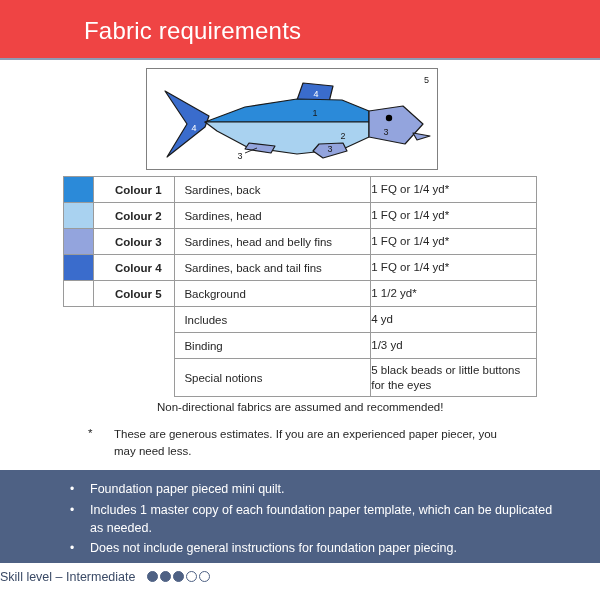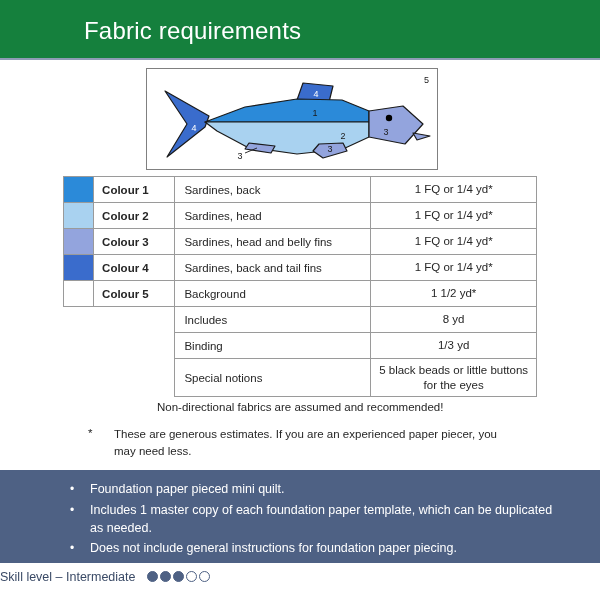--- a/index.html
+++ b/index.html
@@ -16,21 +16,21 @@
     overflow: hidden;
   }
 
   
   .header-band {
     position: absolute;
     left: 0;
     top: 0;
     width: 600px;
     height: 60px;
-    background: #15803d;
+    background: #ef4444;
     border-bottom: 2px solid #8e9cb5;
     box-sizing: border-box;
   }
   .header-title {
     position: absolute;
     left: 84px;
     top: 17px;
     font-size: 24px;
     color: #ffffff;
     letter-spacing: .2px;
@@ -66,23 +66,23 @@
     border-collapse: collapse;
     font-size: 11.5px;
   }
   .req-table td {
     border: 1px solid #9a9a9a;
     padding: 0;
     height: 25px;
     vertical-align: middle;
   }
   .c-swatch { width: 31px; }
-  .c-name   { width: 74px; font-weight: bold; padding-left: 8px !important; white-space: nowrap; }
+  .c-name   { width: 74px; font-weight: bold; padding-left: 8px !important; white-space: nowrap; text-align: center; }
   .c-desc   { width: 194px; padding-left: 9px !important; }
-  .c-amt    { width: 173px; text-align: center; line-height: 1.25; }
+  .c-amt    { width: 173px; text-align: left; line-height: 1.25; }
   .blank-cell {
     border: none !important;
     background: transparent;
   }
   .swatch-fill { display: block; width: 100%; height: 25px; }
   .tall-row td { height: 37px; }
 
   
   .note-line {
     position: absolute;
@@ -256,21 +256,21 @@
           <span class="swatch-fill" style="background: rgb(255, 255, 255);"></span>
         </td>
         <td class="c-name">Colour 5</td>
         <td class="c-desc">Background</td>
         <td class="c-amt">1 1/2 yd*</td>
       </tr>
       <tr>
         <td class="c-swatch blank-cell"></td>
         <td class="c-name blank-cell"></td>
         <td class="c-desc">Includes</td>
-        <td class="c-amt">8 yd</td>
+        <td class="c-amt">4 yd</td>
       </tr>
       <tr>
         <td class="c-swatch blank-cell"></td>
         <td class="c-name blank-cell"></td>
         <td class="c-desc">Binding</td>
         <td class="c-amt">1/3 yd</td>
       </tr>
       <tr class="tall-row">
         <td class="c-swatch blank-cell"></td>
         <td class="c-name blank-cell"></td>

